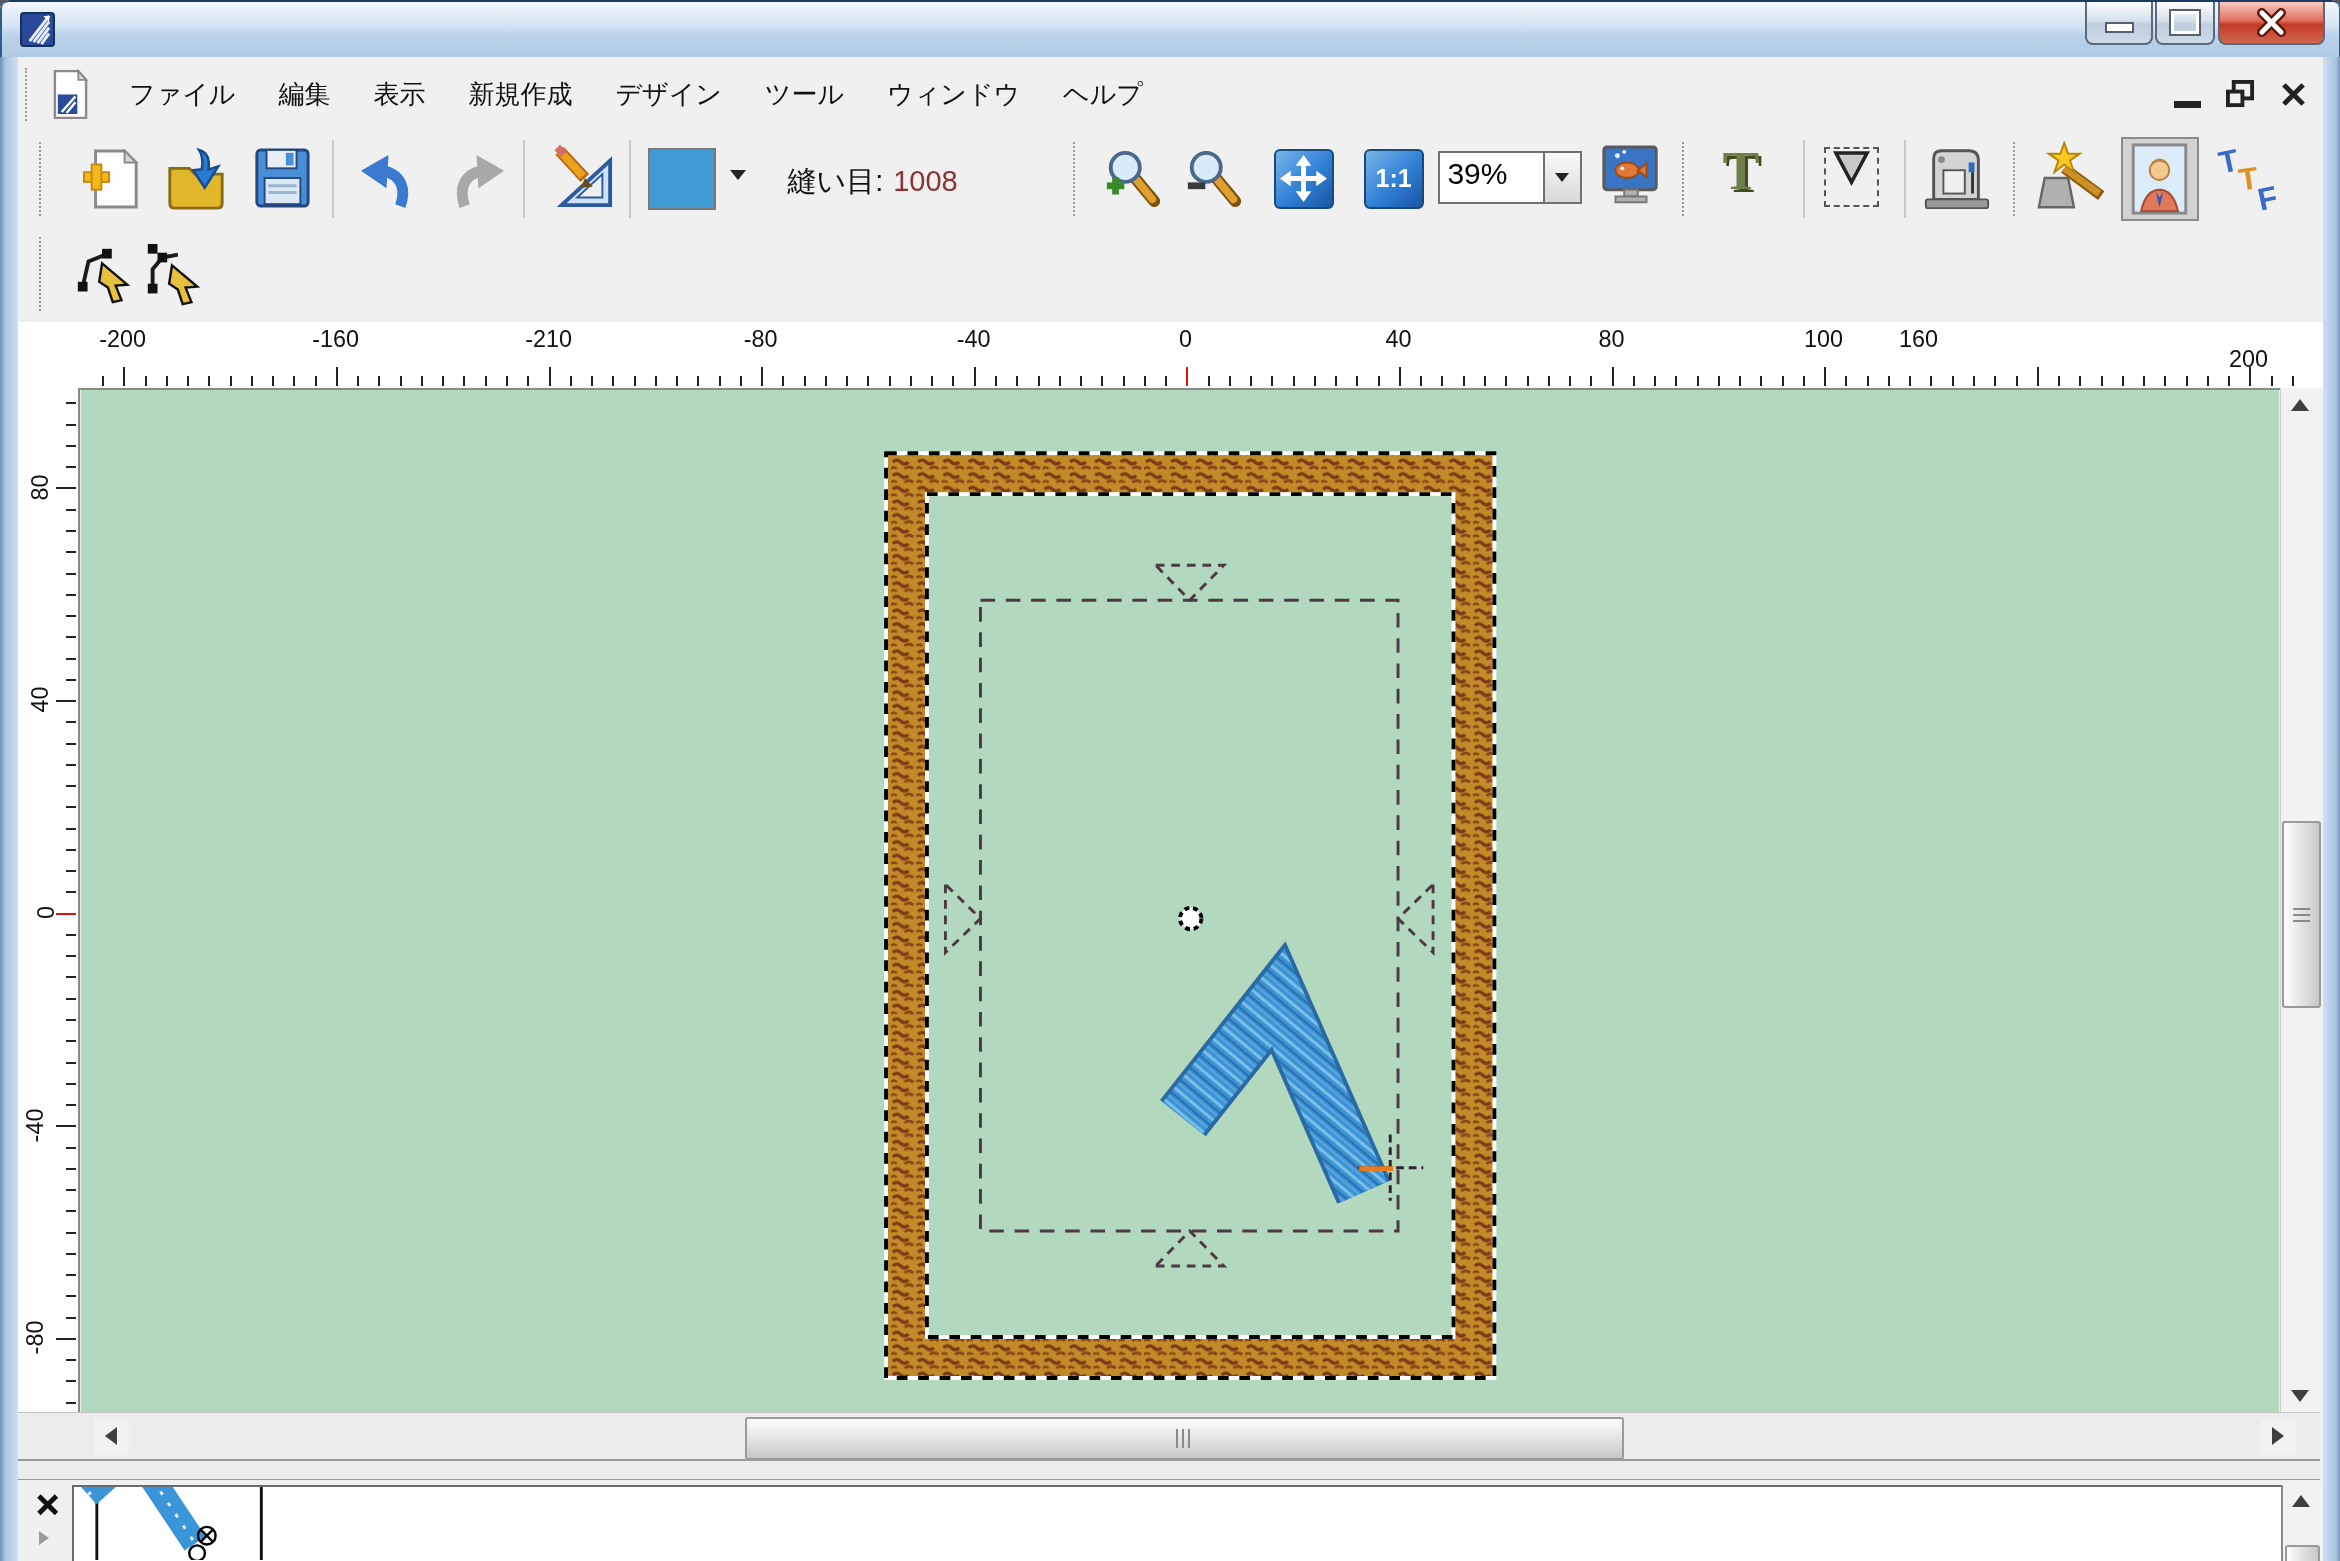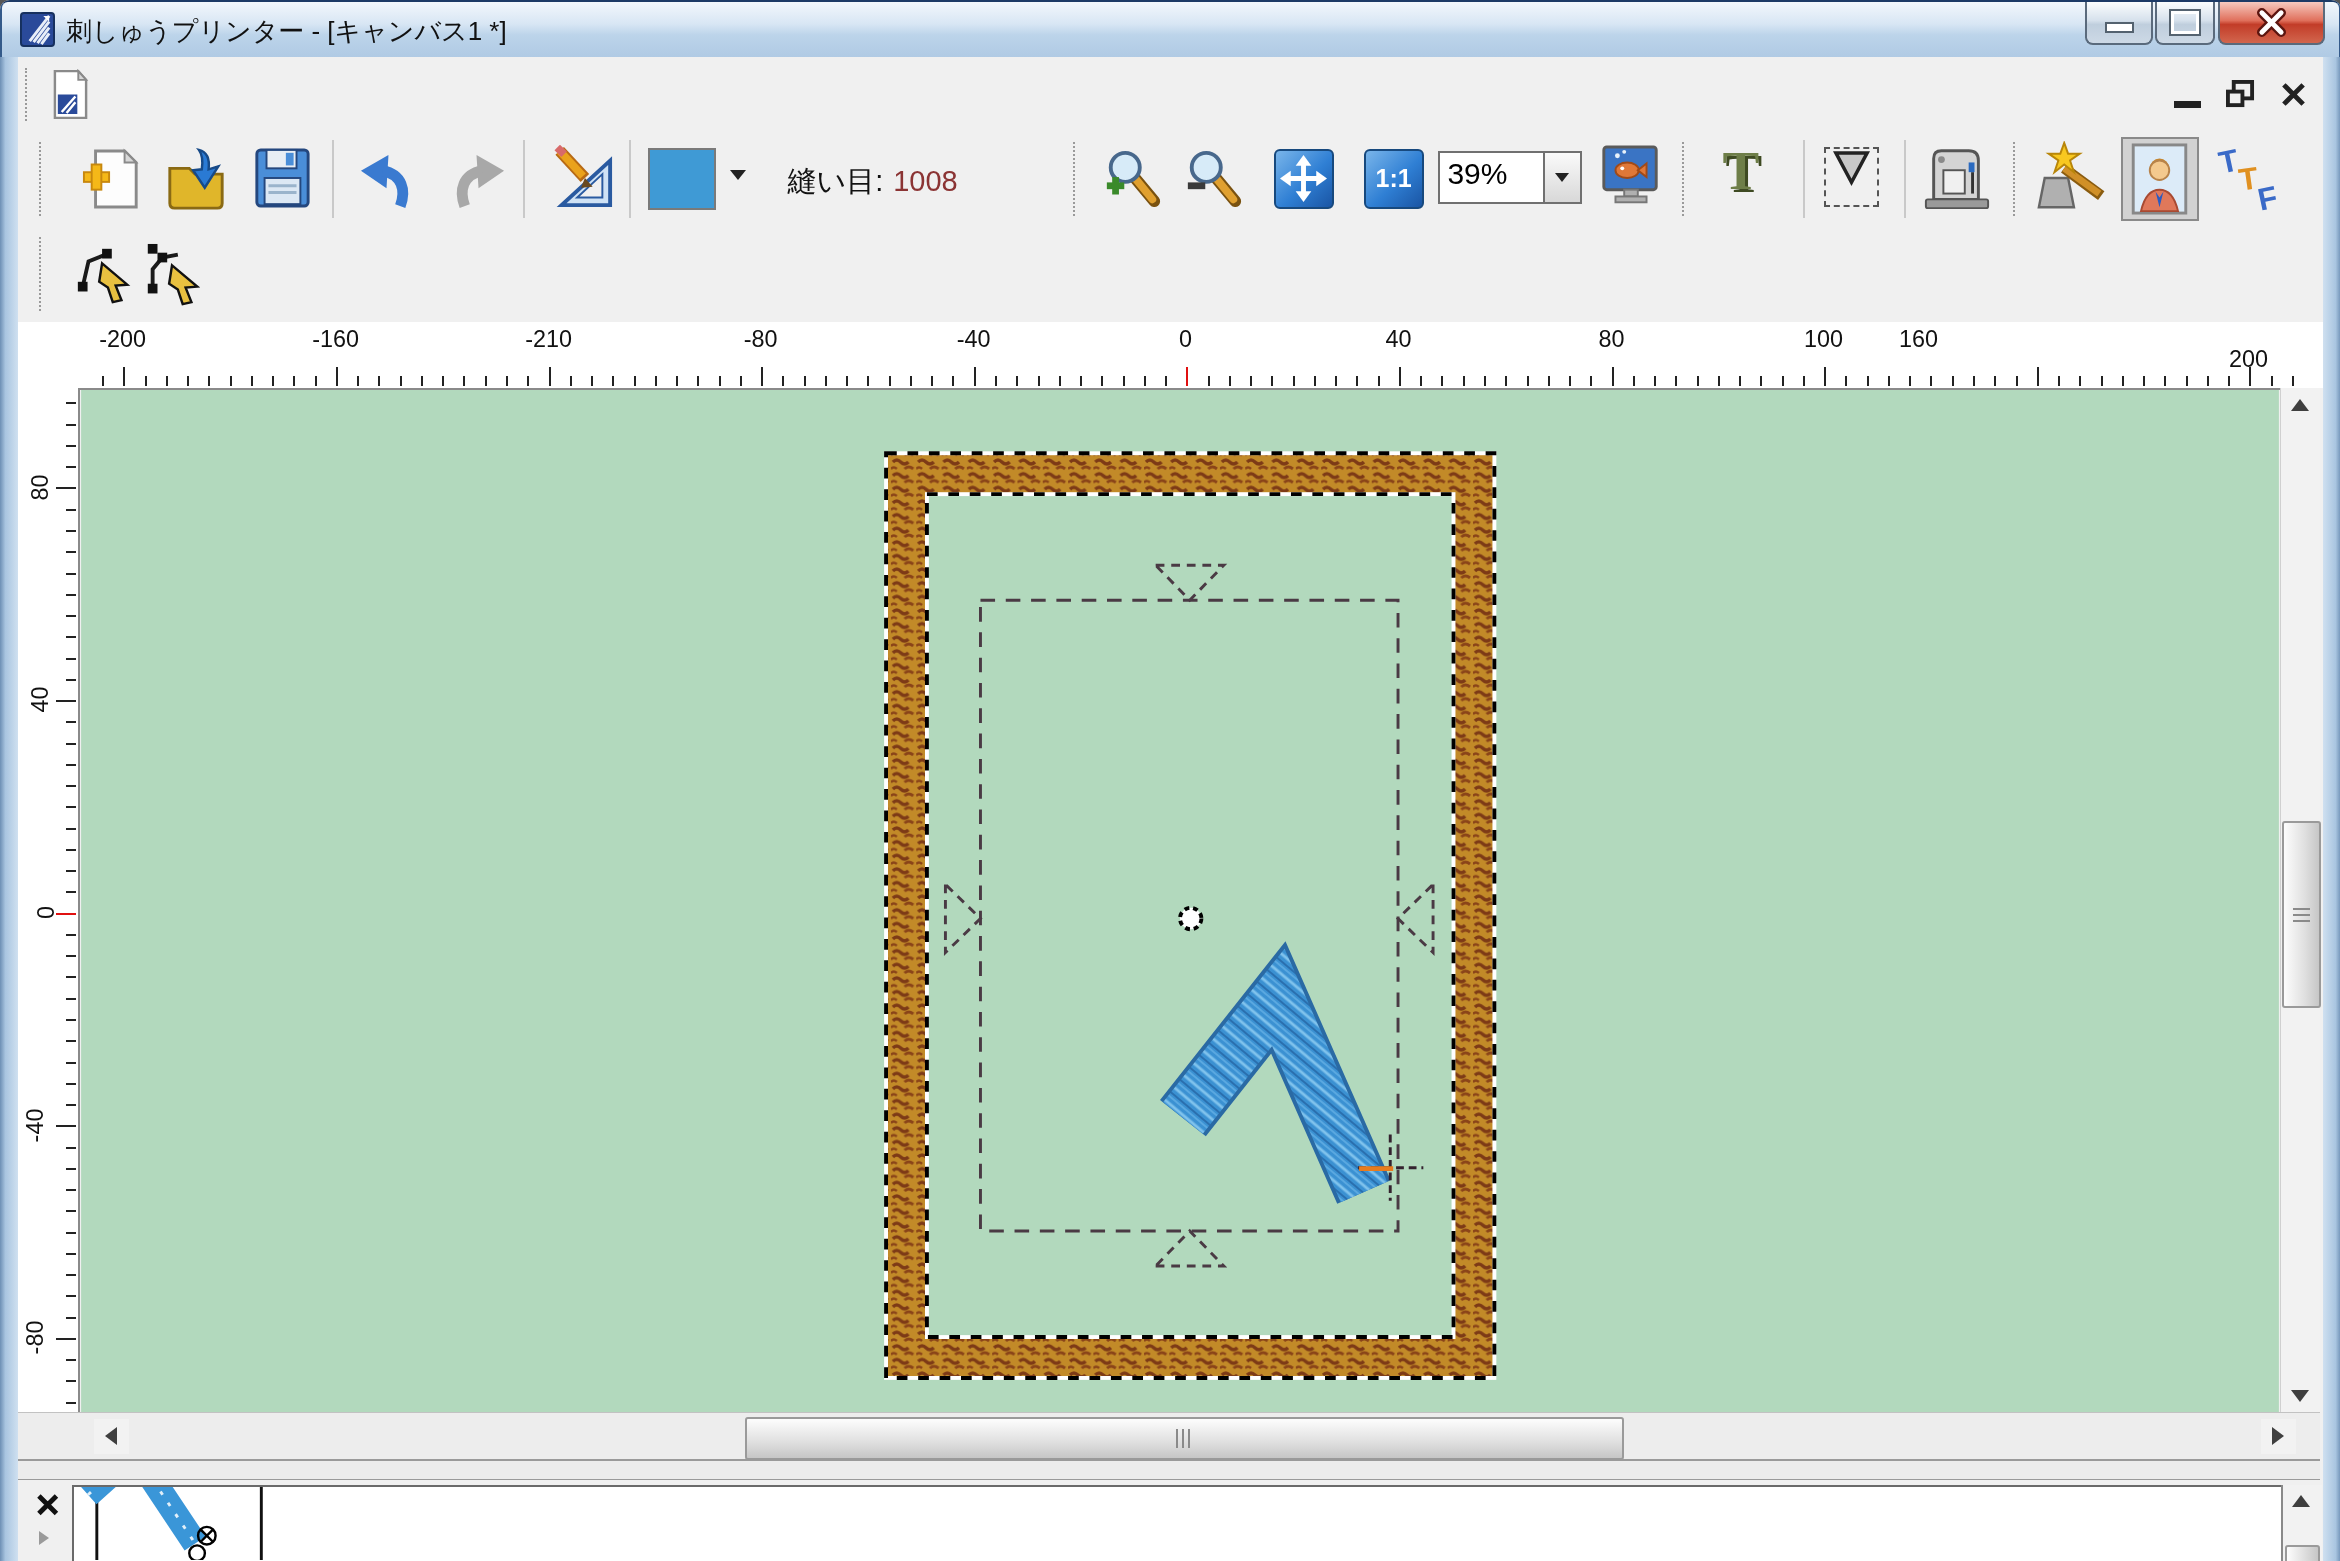--- a/index.html
+++ b/index.html
@@ -112,21 +112,20 @@
 <body>
 
 <div id="window">
 
   <div id="titlebar">
     <svg id="app-icon" viewBox="0 0 36 36">
       <rect x="1" y="1" width="34" height="34" rx="3" fill="#2a4a9a" stroke="#16305e" stroke-width="2"></rect>
       <path d="M30 4 L10 30 M30 10 L14 31 M30 16 L18 32 M30 22 L22 33" stroke="#e8eef8" stroke-width="3" fill="none"></path>
       <path d="M30 4 L24 4 L30 10 Z" fill="#fff"></path>
     </svg>
-    <span id="title-text">刺しゅうプリンター - [キャンバス1 *]</span>
     <div id="btn-min" class="wbtn">
         <div class="glyph-minbar"></div>
       </div>
     <div id="btn-max" class="wbtn">
         <div class="glyph-maxbox"></div>
       </div>
     <div id="btn-close" class="wbtn">
       <svg width="33" height="29" viewBox="0 0 34 30">
         <path d="M7 5 L27 25 M27 5 L7 25" stroke="#5c1610" stroke-width="10" stroke-linecap="round"></path>
         <path d="M7 5 L27 25 M27 5 L7 25" stroke="#fff" stroke-width="5" stroke-linecap="round"></path>
@@ -138,20 +137,30 @@
   <div id="border-right"></div>
 
   <div id="menubar">
     <div class="grip"></div>
     <svg id="menu-doc-icon" viewBox="0 0 40 52">
       <path d="M4 2 h24 l8 9 v39 h-32 z" fill="#fff" stroke="#8a8a8a" stroke-width="2.5"></path>
       <path d="M28 2 l8 9 h-8 z" fill="#d8d8d8" stroke="#8a8a8a" stroke-width="2"></path>
       <rect x="7" y="26" width="20" height="20" fill="#2a4a9a"></rect>
       <path d="M25 28 L11 44 M25 34 L16 45" stroke="#fff" stroke-width="2.5"></path>
     </svg>
+    <div id="menu-items" style="display:flex;">
+        <span class="menu-item">ファイル</span>
+        <span class="menu-item">編集</span>
+        <span class="menu-item">表示</span>
+        <span class="menu-item">新規作成</span>
+        <span class="menu-item">デザイン</span>
+        <span class="menu-item">ツール</span>
+        <span class="menu-item">ウィンドウ</span>
+        <span class="menu-item">ヘルプ</span>
+      </div>
     <div id="mdi-controls">
       <div style="width:27px;height:6.8px;background:#222;margin-top:21.5px;"></div>
       <svg width="29" height="29" viewBox="0 0 30 30">
         <rect x="8" y="2" width="19" height="17" fill="none" stroke="#222" stroke-width="4"></rect>
         <rect x="2" y="12" width="15" height="14" fill="#f0f0f0" stroke="#222" stroke-width="4"></rect>
       </svg>
       <svg width="27" height="27" viewBox="0 0 28 28">
         <path d="M4 4 L24 24 M24 4 L4 24" stroke="#222" stroke-width="5"></path>
       </svg>
     </div>

